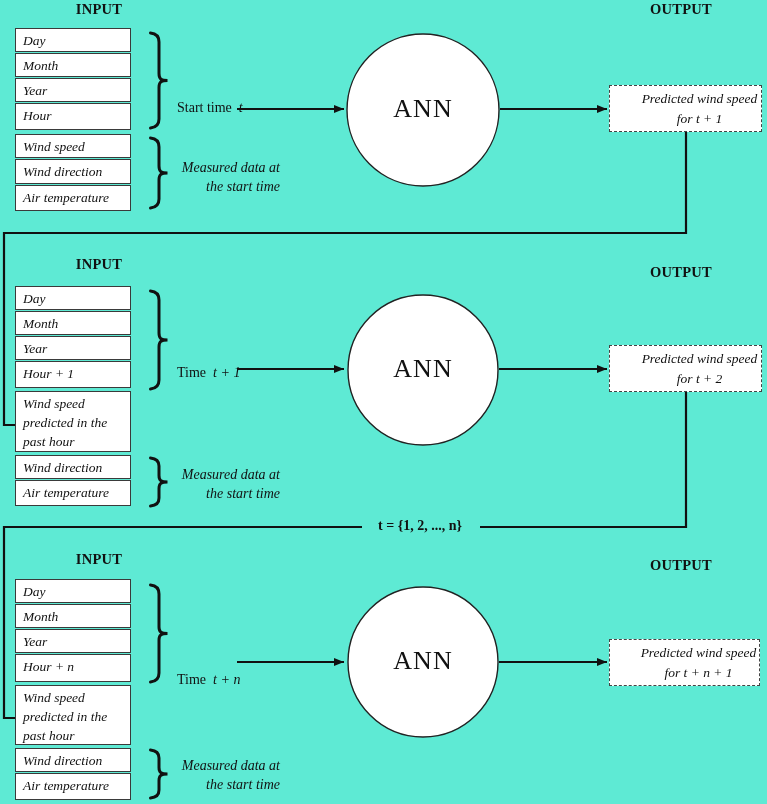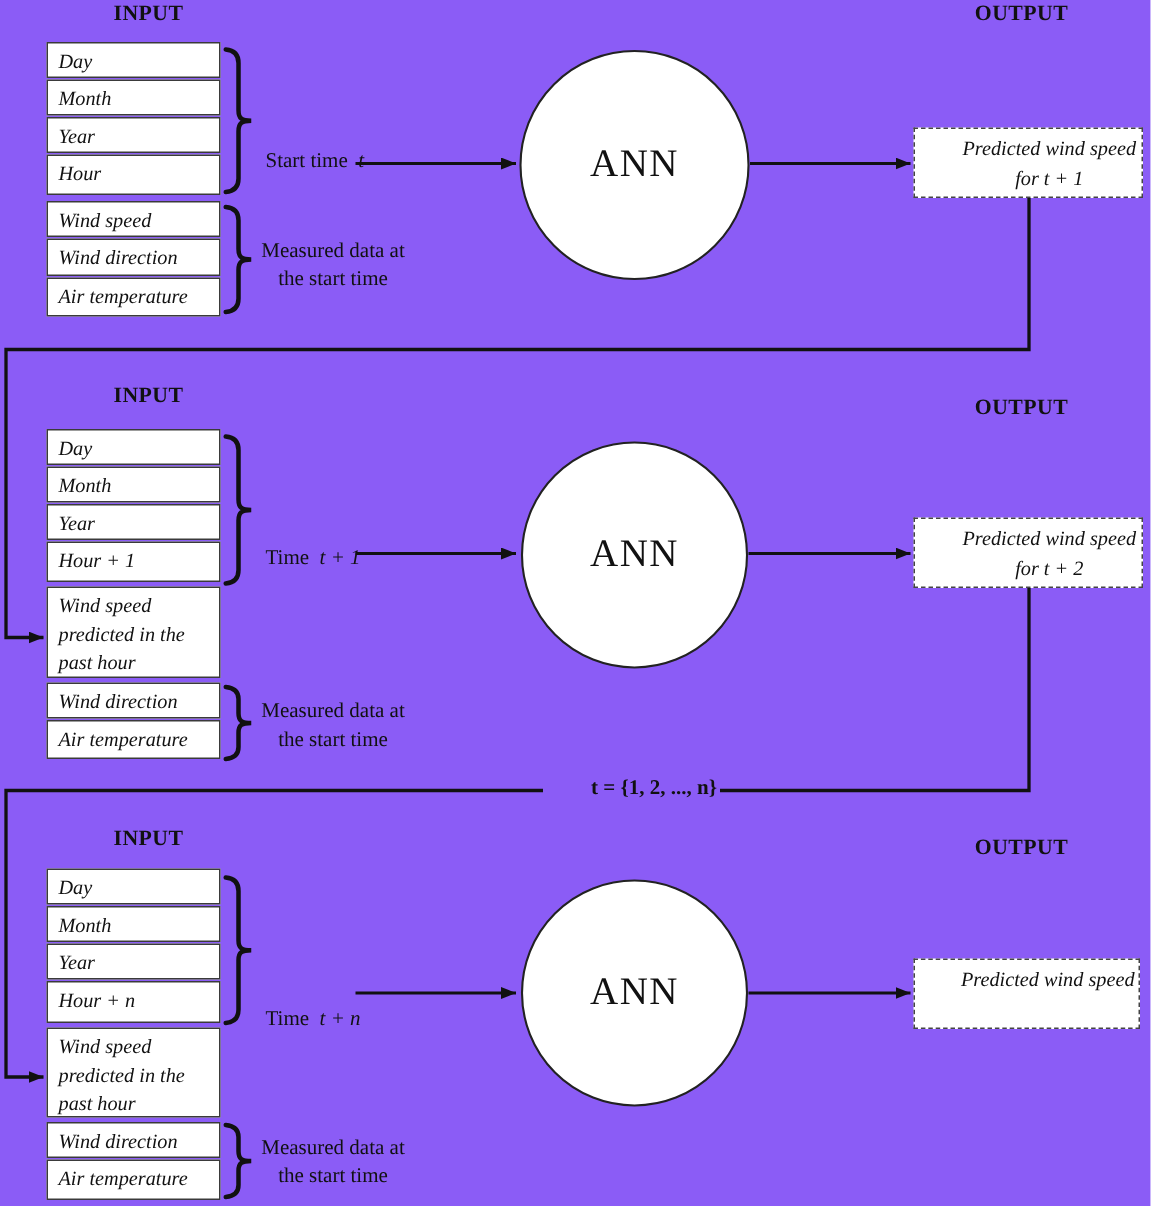--- a/index.html
+++ b/index.html
@@ -1,33 +1,33 @@
 <!DOCTYPE html>
 <html><head>
 <meta charset="utf-8">
 <style>
   html,body{margin:0;padding:0;background:#fff;}
   #canvas{
-    position:relative;width:767px;height:804px;background:#8b5cf6;
+    position:relative;width:767px;height:804px;background:#5eead4;
     font-family:"Liberation Serif","DejaVu Serif",serif;color:#111;
     overflow:hidden;
   }
   #connectors{position:absolute;left:0;top:0;width:767px;height:804px;}
   .abs{position:absolute;}
   .hdr{font-weight:bold;font-size:14.5px;text-align:center;letter-spacing:.3px;}
   .cell{
-    position:absolute;left:31px;width:116px;box-sizing:border-box;
+    position:absolute;left:15px;width:116px;box-sizing:border-box;
     border:1.2px solid #3a3a3a;background:#fff;
     font-style:italic;font-size:13.5px;
     padding:2px 4px 0 7px;line-height:20px;overflow:hidden;
   }
   .cell.tall{line-height:19px;padding-top:2px;}
   .brace-label{font-size:14px;white-space:nowrap;margin-top:28px;}
   .brace-label .var{font-style:italic;margin-left:7px;}
-  .measured{font-size:14px;text-align:center;line-height:19px;width:116px;}
+  .measured{font-size:14px;text-align:right;line-height:19px;width:116px;font-style:italic;}
   .ann-label{width:120px;text-align:center;font-size:26px;letter-spacing:1px;line-height:42px;}
   .outbox{
     position:absolute;box-sizing:border-box;border:1.6px dashed #444;background:#fff;
     font-style:italic;font-size:13.5px;text-align:center;line-height:19.5px;padding-top:3px;padding-left:28px;
   }
   .loop-label{font-weight:bold;font-size:14px;text-align:center;white-space:nowrap;}
 </style>
 </head>
 <body>
 
@@ -107,21 +107,21 @@
     <div>the start time</div>
   </div>
 
   <div class="abs ann-label" style="left:363px;top:348px;">ANN</div>
 
   <div class="outbox" style="left:609px;top:345px;width:153px;height:47px;">
     <div>Predicted wind speed</div>
     <div>for t + 2</div>
   </div>
 
-  <div class="abs loop-label" style="left:370px;top:518px;width:100px;margin-left:16px;">t = {1, 2, ..., n}</div>
+  <div class="abs loop-label" style="left:370px;top:518px;width:100px;">t = {1, 2, ..., n}</div>
 
   <div class="abs hdr" style="left:70px;top:551px;width:58px;">INPUT</div>
   <div class="abs hdr" style="left:648px;top:557px;width:66px;">OUTPUT</div>
 
   <div class="cell" style="top:579px;height:24px;">Day</div>
   <div class="cell" style="top:604px;height:24px;">Month</div>
   <div class="cell" style="top:629px;height:24px;">Year</div>
   <div class="cell" style="top:654px;height:28px;">Hour + n</div>
   <div class="cell tall" style="top:685px;height:60px;">Wind speed predicted in the past hour</div>
   <div class="cell" style="top:748px;height:24px;">Wind direction</div>
@@ -132,15 +132,16 @@
   </div>
   <div class="abs measured" style="left:164px;top:756px;">
     <div>Measured data at</div>
     <div>the start time</div>
   </div>
 
   <div class="abs ann-label" style="left:363px;top:640px;">ANN</div>
 
   <div class="outbox" style="left:609px;top:639px;width:151px;height:47px;">
     <div>Predicted wind speed</div>
+    <div>for t + n + 1</div>
   </div>
 
 </div>
 
 </body></html>

